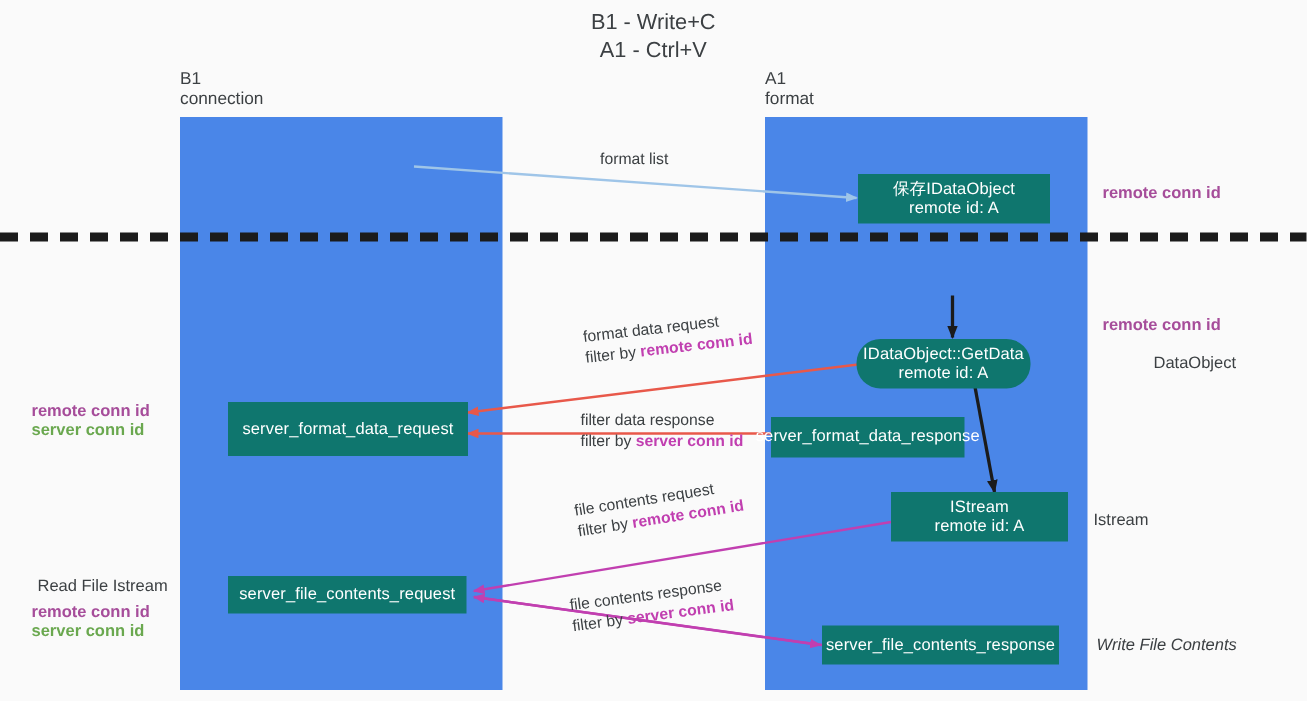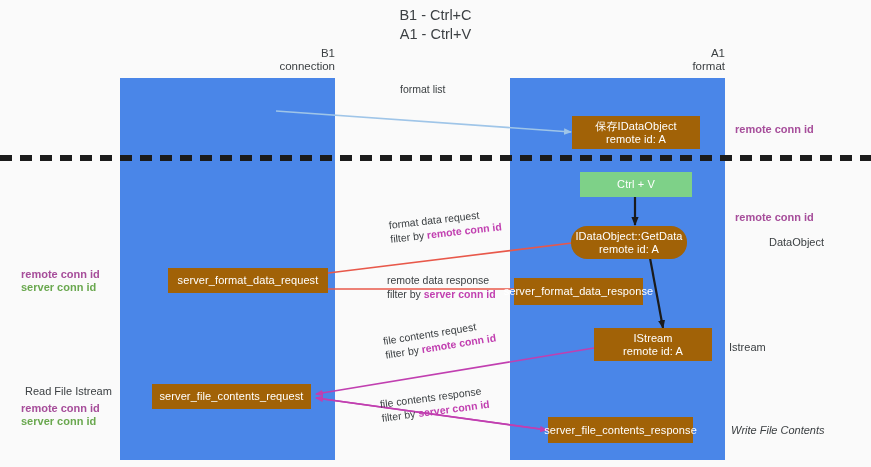--- a/index.html
+++ b/index.html
@@ -27,21 +27,21 @@
     text-align: center;
     font-size: 14.5px;
     line-height: 19px;
     color: #3c4043;
     white-space: pre-line;
   }
 
   
   .col-header {
     position: absolute;
-    text-align: right;
+    text-align: left;
     font-size: 11.5px;
     line-height: 13px;
     color: #3c4043;
     white-space: pre-line;
   }
   #hdr-b1 { left: 120px; width: 215px; top: 47px; }
   #hdr-a1 { left: 510px; width: 215px; top: 47px; }
 
   
   .lane {
@@ -62,21 +62,21 @@
     align-items: center;
     justify-content: center;
     text-align: center;
     color: #ffffff;
     font-size: 11px;
     line-height: 13px;
     white-space: pre-line;
     letter-spacing: 0.1px;
   }
   .node.green { background: #7ed188; }
-  .node.orange { background: #a16207; }
+  .node.orange { background: #0f766e; }
 
   
   .sidelabel {
     position: absolute;
     font-size: 11px;
     line-height: 13px;
     white-space: pre-line;
   }
   .purple { color: #a64d9a; font-weight: bold; }
   .green-txt { color: #6aa84f; font-weight: bold; }
@@ -109,21 +109,21 @@
     left: 0; top: 0;
     width: 871px; height: 467px;
     pointer-events: none;
   }
 </style>
 </head>
 <body>
 
 <div id="stage">
 
-  <div id="title">B1 - Ctrl+C
+  <div id="title">B1 - Write+C
 A1 - Ctrl+V</div>
 
   <div class="col-header" id="hdr-b1">B1
 connection</div>
   <div class="col-header" id="hdr-a1">A1
 format</div>
 
   <div class="lane" id="lane-b1"></div>
   <div class="lane" id="lane-a1"></div>
 
@@ -158,47 +158,46 @@
     <line x1="316" y1="398" x2="547" y2="430" stroke="#c13fb0" stroke-width="1.6" marker-end="url(#ah-magenta)"></line>
     <line x1="548" y1="430" x2="316" y2="398" stroke="#c13fb0" stroke-width="1.6" marker-end="url(#ah-magenta)"></line>
   </svg>
 
   <div id="divider"></div>
 
 
   <div class="node orange" style="left:572px; top:116px; width:128px; height:33px;">保存IDataObject
 remote id: A</div>
 
-  <div class="node green" style="left:580px; top:172px; width:112px; height:25px;">Ctrl + V</div>
 
   <div class="node orange" style="left:571px; top:226px; width:116px; height:33px;border-radius:16px;">IDataObject::GetData
 remote id: A</div>
 
-  <div class="node orange" style="left:152px; top:268px; width:160px; height:25px;margin-left:16px;">server_format_data_request</div>
+  <div class="node orange" style="left:152px; top:268px; width:160px; height:36px;">server_format_data_request</div>
 
   <div class="node orange" style="left:514px; top:278px; width:129px; height:27px;">server_format_data_response</div>
 
   <div class="node orange" style="left:594px; top:328px; width:118px; height:33px;">IStream
 remote id: A</div>
 
   <div class="node orange" style="left:152px; top:384px; width:159px; height:25px;">server_file_contents_request</div>
 
-  <div class="node orange" style="left:548px; top:417px; width:145px; height:26px;">server_file_contents_response</div>
-
-  <div class="edge-label" style="left:400px; top:82px;">
+  <div class="node orange" style="left:548px; top:417px; width:158px; height:26px;">server_file_contents_response</div>
+
+  <div class="edge-label" style="left:400px; top:99px;">
     <span>format list</span>
   </div>
 
   <div class="edge-label" style="left:388px; top:218px; transform: rotate(-6.5deg);">
     <div>format data request</div>
     <div><span>filter by </span><b class="magenta">remote conn id</b></div>
   </div>
 
   <div class="edge-label" style="left:387px; top:273px;">
-    <div>remote data response</div>
+    <div>filter data response</div>
     <div><span>filter by </span><b class="magenta">server conn id</b></div>
   </div>
 
   <div class="edge-label" style="left:382px; top:334px; transform: rotate(-9deg);">
     <div>file contents request</div>
     <div><span>filter by </span><b class="magenta">remote conn id</b></div>
   </div>
 
   <div class="edge-label" style="left:379px; top:397px; transform: rotate(-7.5deg);">
     <div>file contents response</div>

